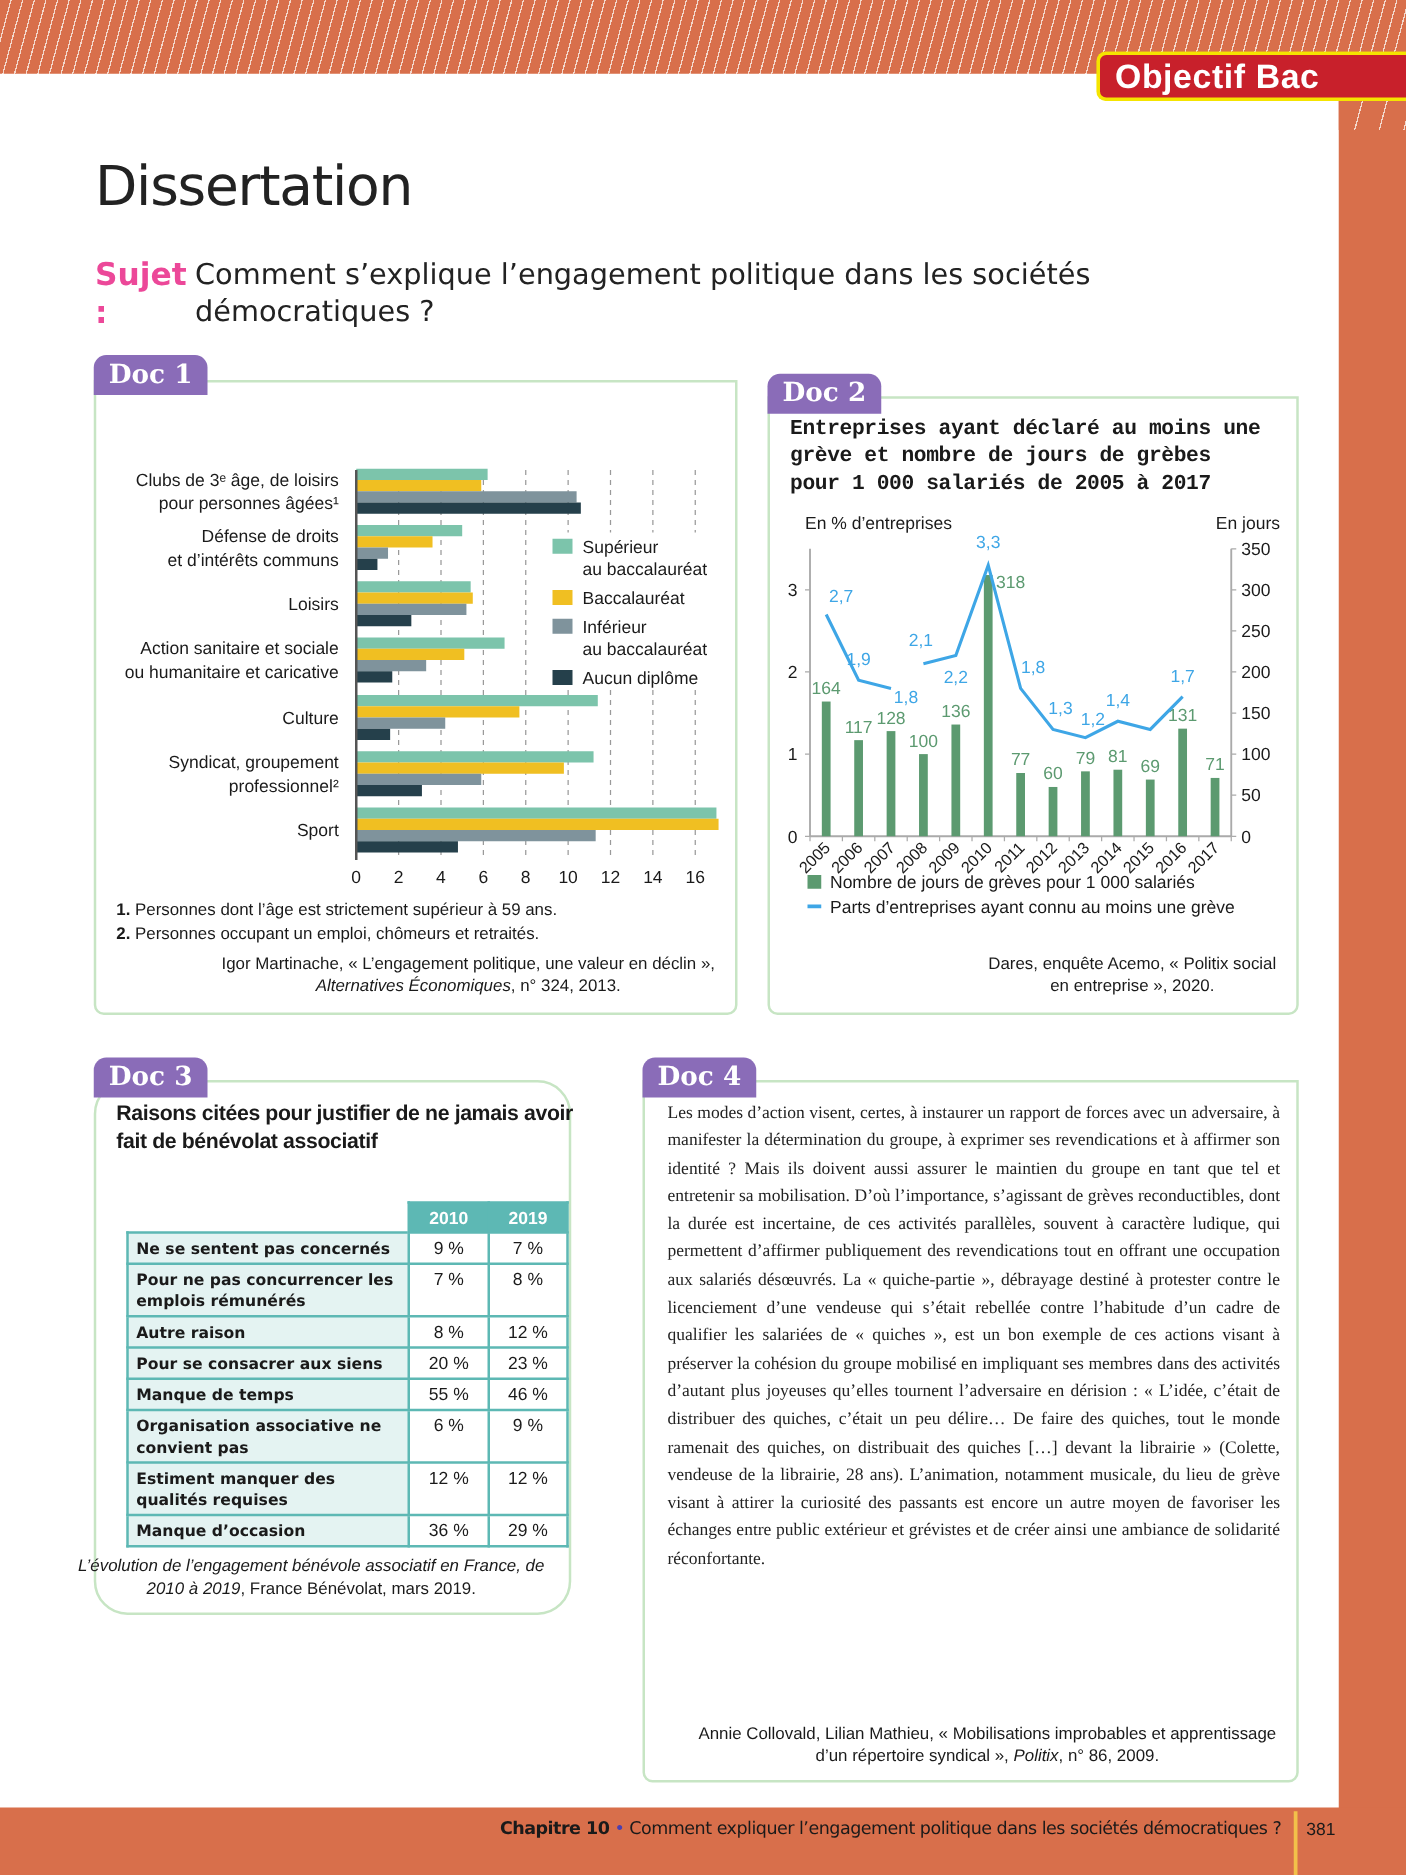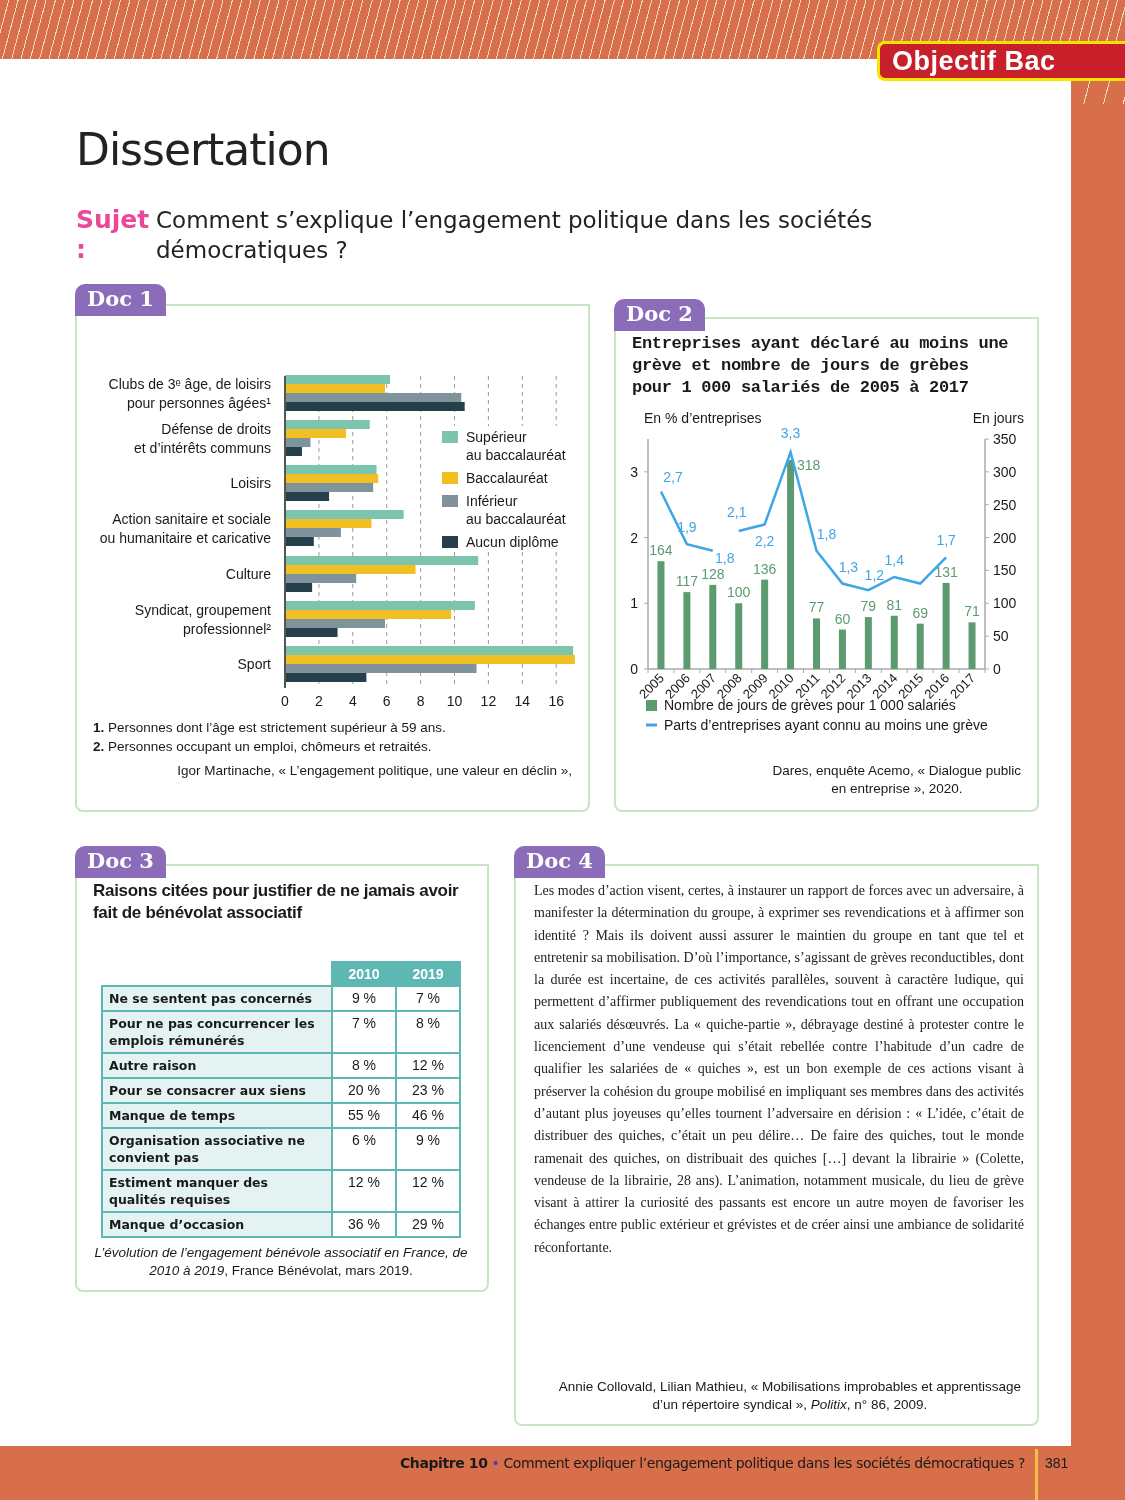--- a/index.html
+++ b/index.html
@@ -116,20 +116,21 @@
       <text x="389" y="154" font-size="14" fill="#1a1a1a">au baccalauréat</text>
       <rect x="365" y="166" width="16" height="12" fill="#25404b"></rect>
       <text x="389" y="177" font-size="14" fill="#1a1a1a">Aucun diplôme</text>
     </svg>
   <div class="small" style="position:absolute; left:16px; top:412px;">
     <div><b>1.</b><span> Personnes dont l’âge est strictement supérieur à 59 ans.</span></div>
     <div><b>2.</b><span> Personnes occupant un emploi, chômeurs et retraités.</span></div>
   </div>
   <div class="src" style="position:absolute; right:16px; top:456px;">
     <div>Igor Martinache, « L’engagement politique, une valeur en déclin »,</div>
+    <div><i>Alternatives Économiques</i><span>, n° 324, 2013.</span></div>
   </div>
 </div>
 
 <div class="doc-box" style="left:614px; top:317px; width:425px; height:495px;">
   <div class="doc-tag" style="left:-2px; top:-20px; height:32px;">Doc 2</div>
   <div class="doc-title" style="position:absolute; left:16px; top:14px; width:380px;font-family:Liberation Mono, monospace;">Entreprises ayant déclaré au moins une grève et nombre de jours de grèbes pour 1 000 salariés de 2005 à 2017</div>
   <svg id="chart2" width="425" height="335" style="position:absolute; left:0; top:88px;">
       <text x="28" y="16" font-size="14" fill="#1a1a1a">En % d’entreprises</text>
       <text x="408" y="16" text-anchor="end" font-size="14" fill="#1a1a1a">En jours</text>
       <line x1="32" y1="32" x2="32" y2="262" stroke="#aaa" stroke-width="1.5"></line>
@@ -224,26 +225,26 @@
       <text x="232.42307692307693" y="164.57142857142856" text-anchor="middle" font-size="14" fill="#3ea6e6">1,3</text>
       <text x="258.3461538461538" y="173.14285714285717" text-anchor="middle" font-size="14" fill="#3ea6e6">1,2</text>
       <text x="278.2692307692308" y="158" text-anchor="middle" font-size="14" fill="#3ea6e6">1,4</text>
       <text x="330.11538461538464" y="138.2857142857143" text-anchor="middle" font-size="14" fill="#3ea6e6">1,7</text>
       <rect x="30" y="293" width="11" height="11" fill="#5c9a70"></rect>
       <text x="48" y="303" font-size="14" fill="#1a1a1a">Nombre de jours de grèves pour 1 000 salariés</text>
       <line x1="30" y1="318" x2="41" y2="318" stroke="#3ea6e6" stroke-width="3"></line>
       <text x="48" y="323" font-size="14" fill="#1a1a1a">Parts d’entreprises ayant connu au moins une grève</text>
     </svg>
   <div class="src" style="position:absolute; right:16px; top:443px;">
-    <div>Dares, enquête Acemo, « Dialogue public</div>
+    <div>Dares, enquête Acemo, « Politix social</div>
     <div>en entreprise », 2020.</div>
   </div>
 </div>
 
-<div class="doc-box" style="left:75px; top:864px; width:414px; height:428px;">
+<div class="doc-box" style="left:75px; top:864px; width:382px; height:428px;border-radius:27px;">
   <div class="doc-tag" style="left:-2px; top:-20px; height:32px;">Doc 3</div>
   <div class="doc-title" style="position:absolute; left:16px; top:14px; width:380px;">Raisons citées pour justifier de ne jamais avoir fait de bénévolat associatif</div>
   <table class="d3" id="doc3-table">
     <thead>
       <tr>
         <th class="empty"></th>
         <th>2010</th>
         <th>2019</th>
       </tr>
     </thead>

